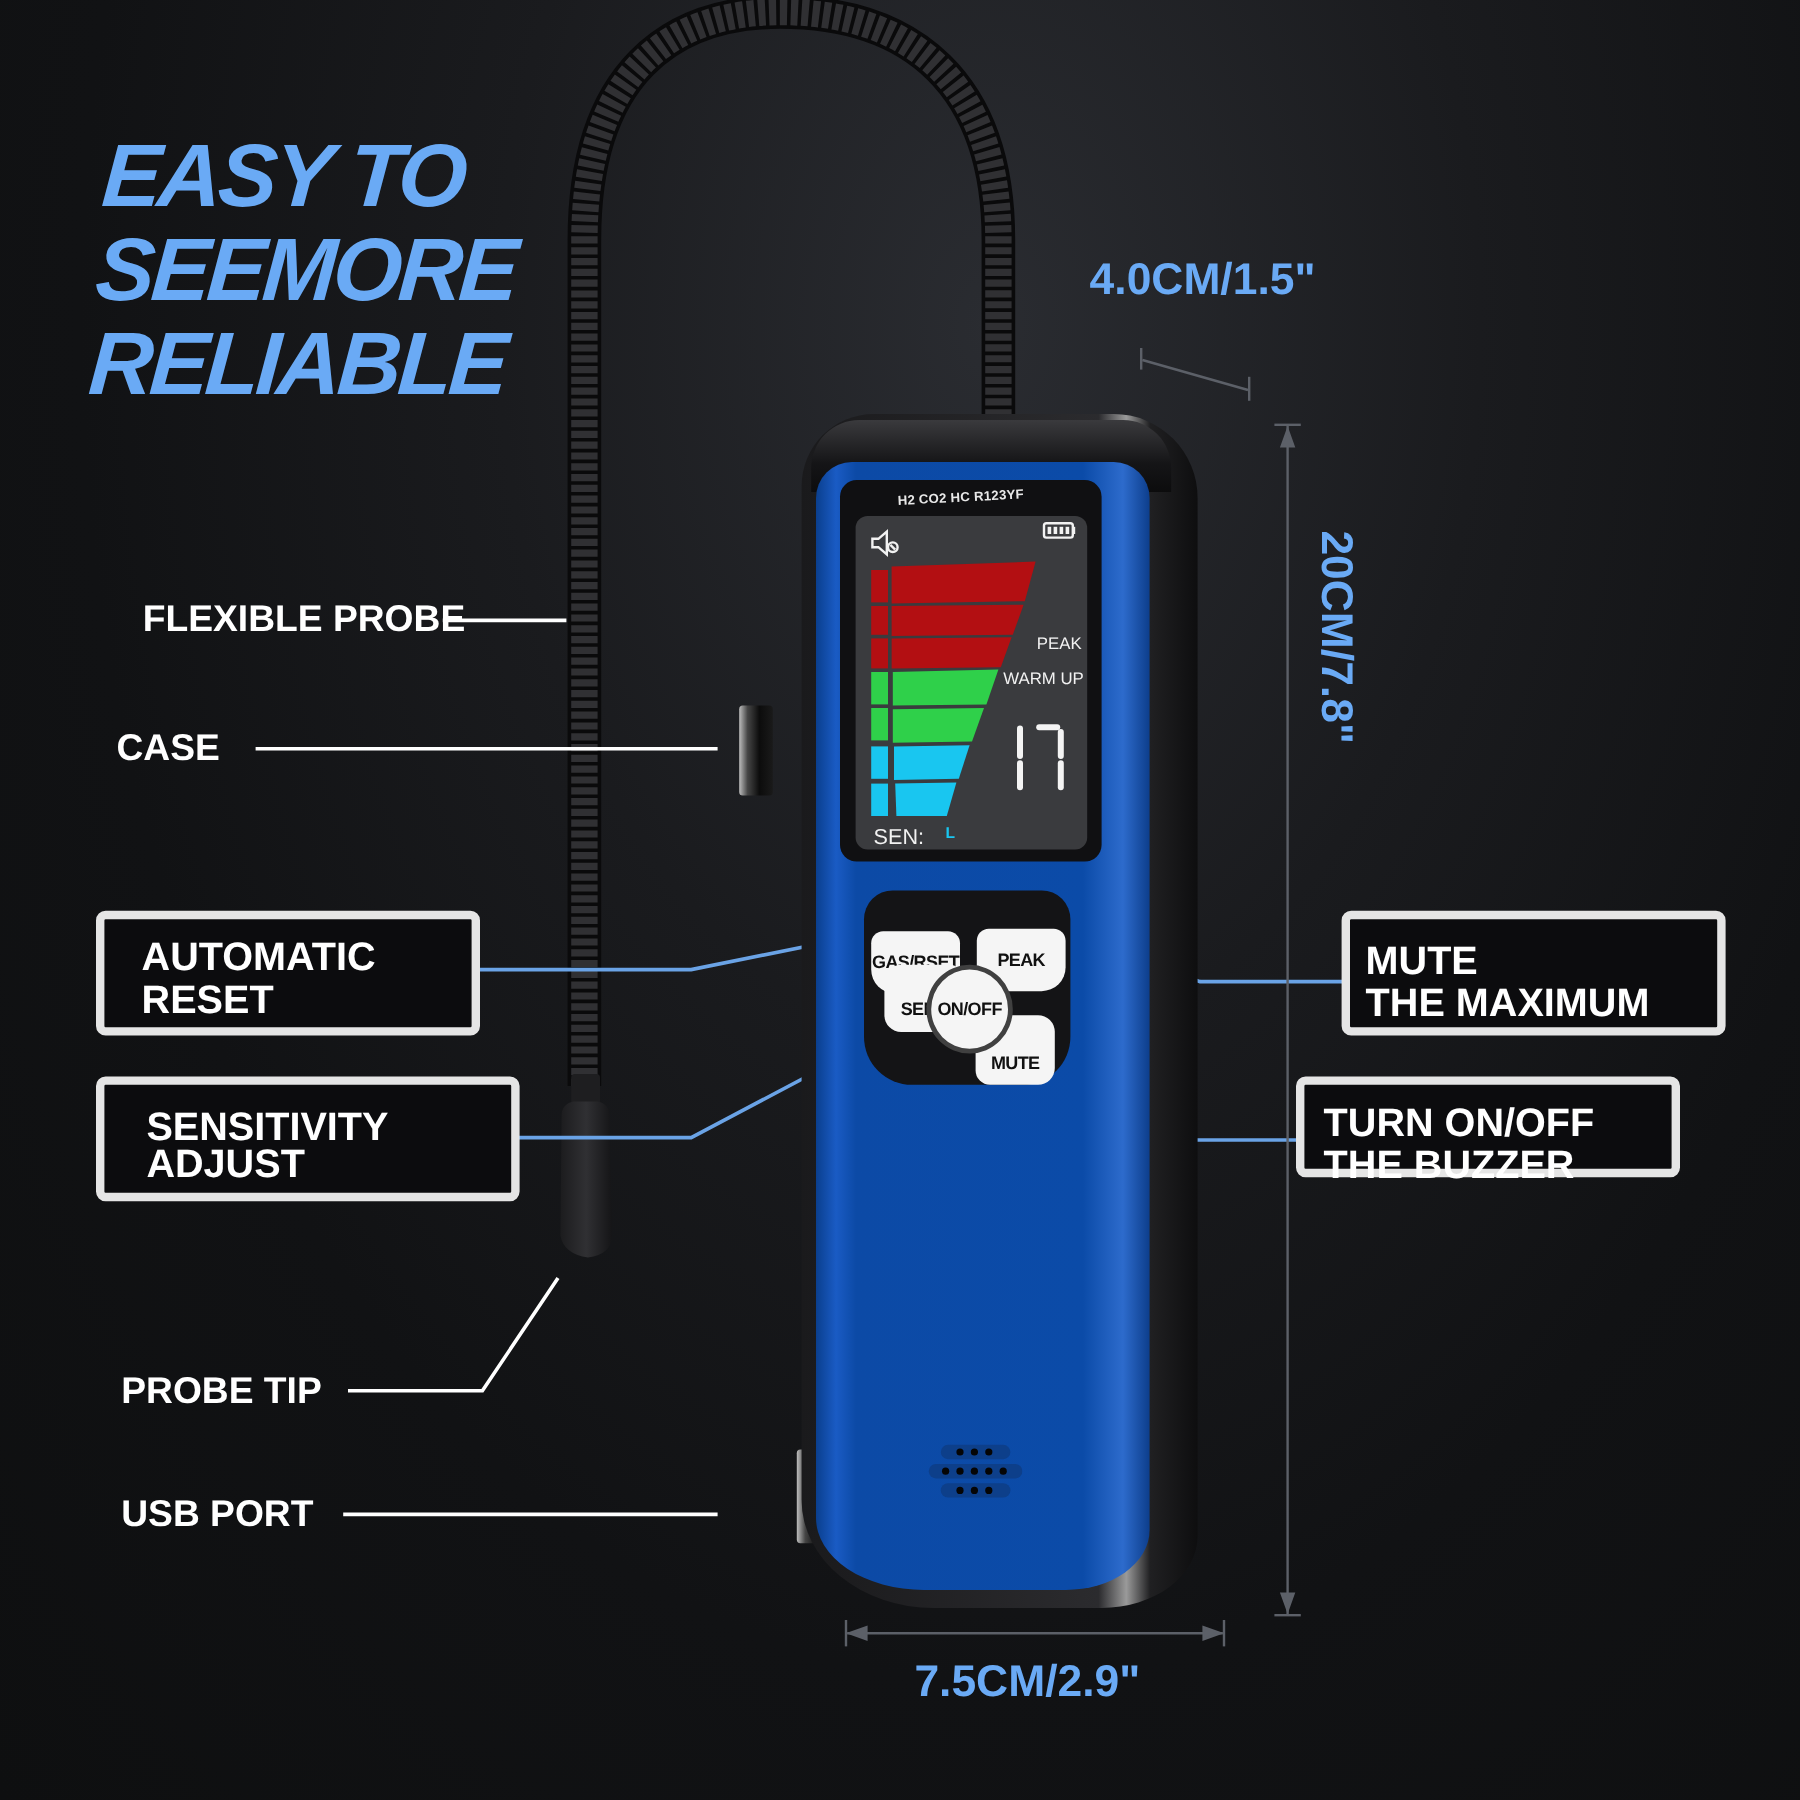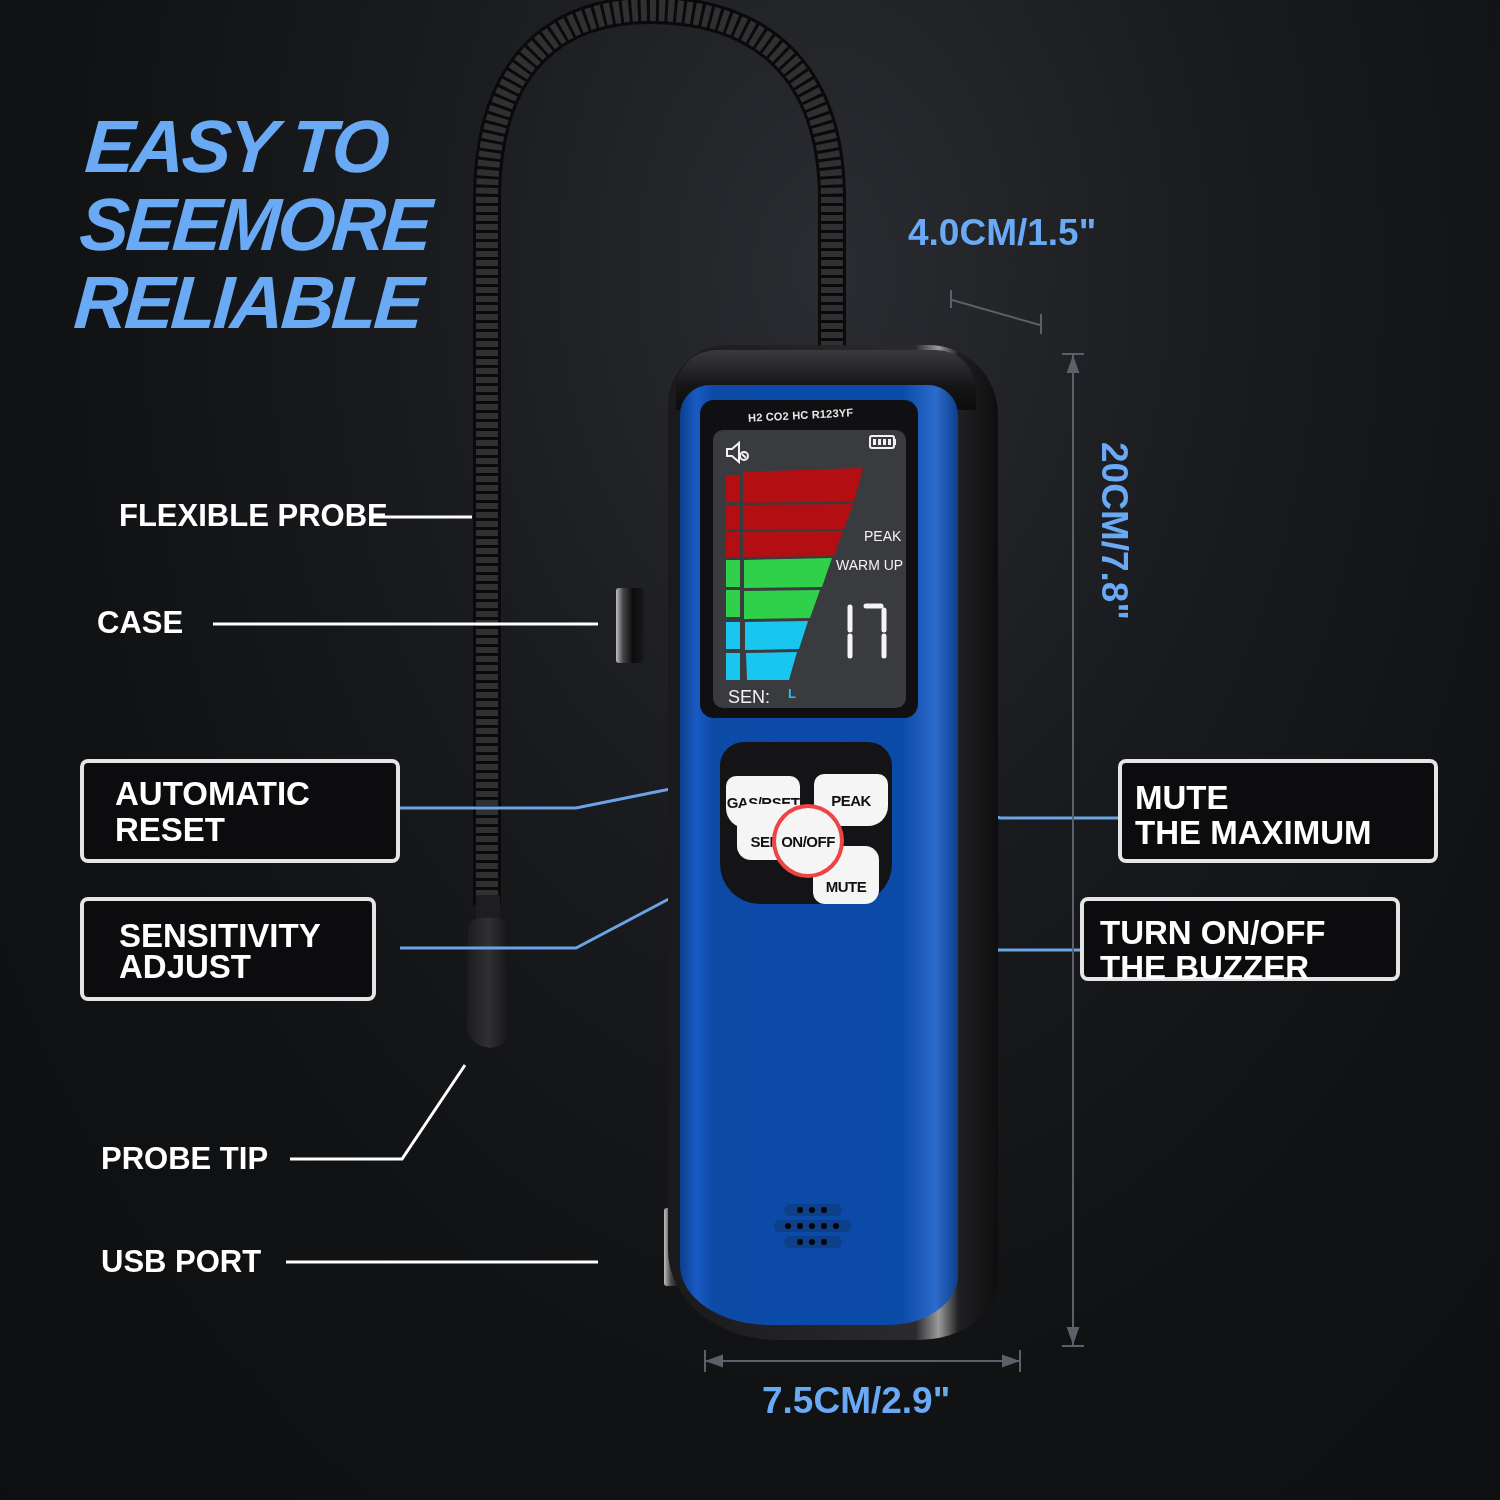--- a/index.html
+++ b/index.html
@@ -2,35 +2,35 @@
 <html><head>
 <meta charset="utf-8">
 <style>
   html,body{margin:0;padding:0;}
   body{width:1500px;height:1500px;overflow:hidden;background:#0f1012;position:relative;font-family:"Liberation Sans",sans-serif;}
   .bg{position:absolute;inset:0;background:
       radial-gradient(ellipse at 55% 18%, #2a2c31 0%, #1a1b1e 35%, #111214 65%, #0e0f10 100%);}
   .headline{position:absolute;left:80px;top:108px;color:#6aaaf5;font-weight:700;font-style:italic;font-size:74px;line-height:78px;letter-spacing:-3px;transform:skewX(-4deg);}
   .headline div{white-space:nowrap;}
   .lbl{position:absolute;color:#fff;font-weight:700;font-size:31px;line-height:34px;white-space:nowrap;}
-  .box{position:absolute;border:4px solid #e5e5e5;border-radius:8px;background:#0c0c0e;box-sizing:border-box;}
+  .box{position:absolute;border:7px solid #e5e5e5;border-radius:8px;background:#0c0c0e;box-sizing:border-box;}
   .box .t{position:absolute;color:#fff;font-weight:700;font-size:33px;line-height:34px;}
   .dim{position:absolute;color:#6aaaf5;font-weight:700;font-size:37px;white-space:nowrap;}
   svg.ov{position:absolute;left:0;top:0;}
   
   .dev-outer{position:absolute;left:668px;top:345px;width:330px;height:995px;border-radius:60px 70px 80px 110px / 60px 70px 60px 90px;background:linear-gradient(90deg,#1a1a1c 0%,#2b2b2e 75%,#9a9a9a 82%,#202022 88%,#0e0e0f 100%);}
   .dev-blue{position:absolute;left:680px;top:385px;width:278px;height:940px;border-radius:30px 30px 70px 90px / 30px 30px 50px 60px;background:linear-gradient(90deg,#0a3f8e 0%,#1a5bc4 6%,#0c4aa6 12%,#0b4ba8 80%,#2d6bcc 92%,#0d3e8c 100%);}
   .dev-top{position:absolute;left:676px;top:350px;width:300px;height:60px;border-radius:40px 40px 0 0;background:linear-gradient(180deg,#3a3a3d 0%,#151517 60%,#0c0c0d 100%);}
   .screen-bezel{position:absolute;left:700px;top:400px;width:218px;height:318px;background:#101012;border-radius:14px;}
   .screen{position:absolute;left:713px;top:430px;width:193px;height:278px;background:#3a3b3e;border-radius:10px;}
   .gas-row{position:absolute;left:748px;top:409px;color:#e8e8e8;font-size:11px;font-weight:700;letter-spacing:0.2px;transform:rotate(-3deg);white-space:nowrap;}
   .scr-txt{position:absolute;color:#f2f2f2;font-size:14px;font-weight:400;white-space:nowrap;}
   .keypad{position:absolute;left:720px;top:742px;width:172px;height:162px;background:#141416;border-radius:24px 24px 40px 40px;}
   .key{position:absolute;background:#f5f5f5;color:#111;font-weight:700;font-size:15px;display:flex;align-items:center;justify-content:center;border-radius:12px;letter-spacing:-0.5px;margin-top:28px;}
-  .key-round{border-radius:50%;border:4px solid #ef4444;}
+  .key-round{border-radius:50%;border:4px solid #404040;}
   .speaker{position:absolute;left:772px;top:1202px;width:80px;height:50px;}
   .clip{position:absolute;width:28px;border-radius:3px;background:linear-gradient(90deg,#bdbdbd 0%,#454545 25%,#0c0c0c 60%,#1a1a1a 100%);}
 </style>
 </head>
 <body>
 
 <div class="bg"></div>
 
 <div class="headline">
   <div>EASY TO</div>
@@ -94,21 +94,21 @@
 
 <div class="lbl" style="left:83px;top:499px;margin-left:36px;">FLEXIBLE PROBE</div>
 <div class="lbl" style="left:97px;top:606px;">CASE</div>
 <div class="lbl" style="left:101px;top:1142px;">PROBE TIP</div>
 <div class="lbl" style="left:101px;top:1245px;">USB PORT</div>
 
 <div class="box" style="left:80px;top:759px;width:320px;height:104px;">
   <div class="t" style="left:31px;top:14px;">AUTOMATIC</div>
   <div class="t" style="left:31px;top:50px;">RESET</div>
 </div>
-<div class="box" style="left:80px;top:897px;width:296px;height:104px;">
+<div class="box" style="left:80px;top:897px;width:353px;height:104px;">
   <div class="t" style="left:35px;top:18px;">SENSITIVITY</div>
   <div class="t" style="left:35px;top:49px;">ADJUST</div>
 </div>
 <div class="box" style="left:1118px;top:759px;width:320px;height:104px;">
   <div class="t" style="left:13px;top:18px;">MUTE</div>
   <div class="t" style="left:13px;top:53px;">THE MAXIMUM</div>
 </div>
 <div class="box" style="left:1080px;top:897px;width:320px;height:84px;">
   <div class="t" style="left:16px;top:15px;">TURN ON/OFF</div>
   <div class="t" style="left:16px;top:50px;text-align:right;">THE BUZZER</div>

